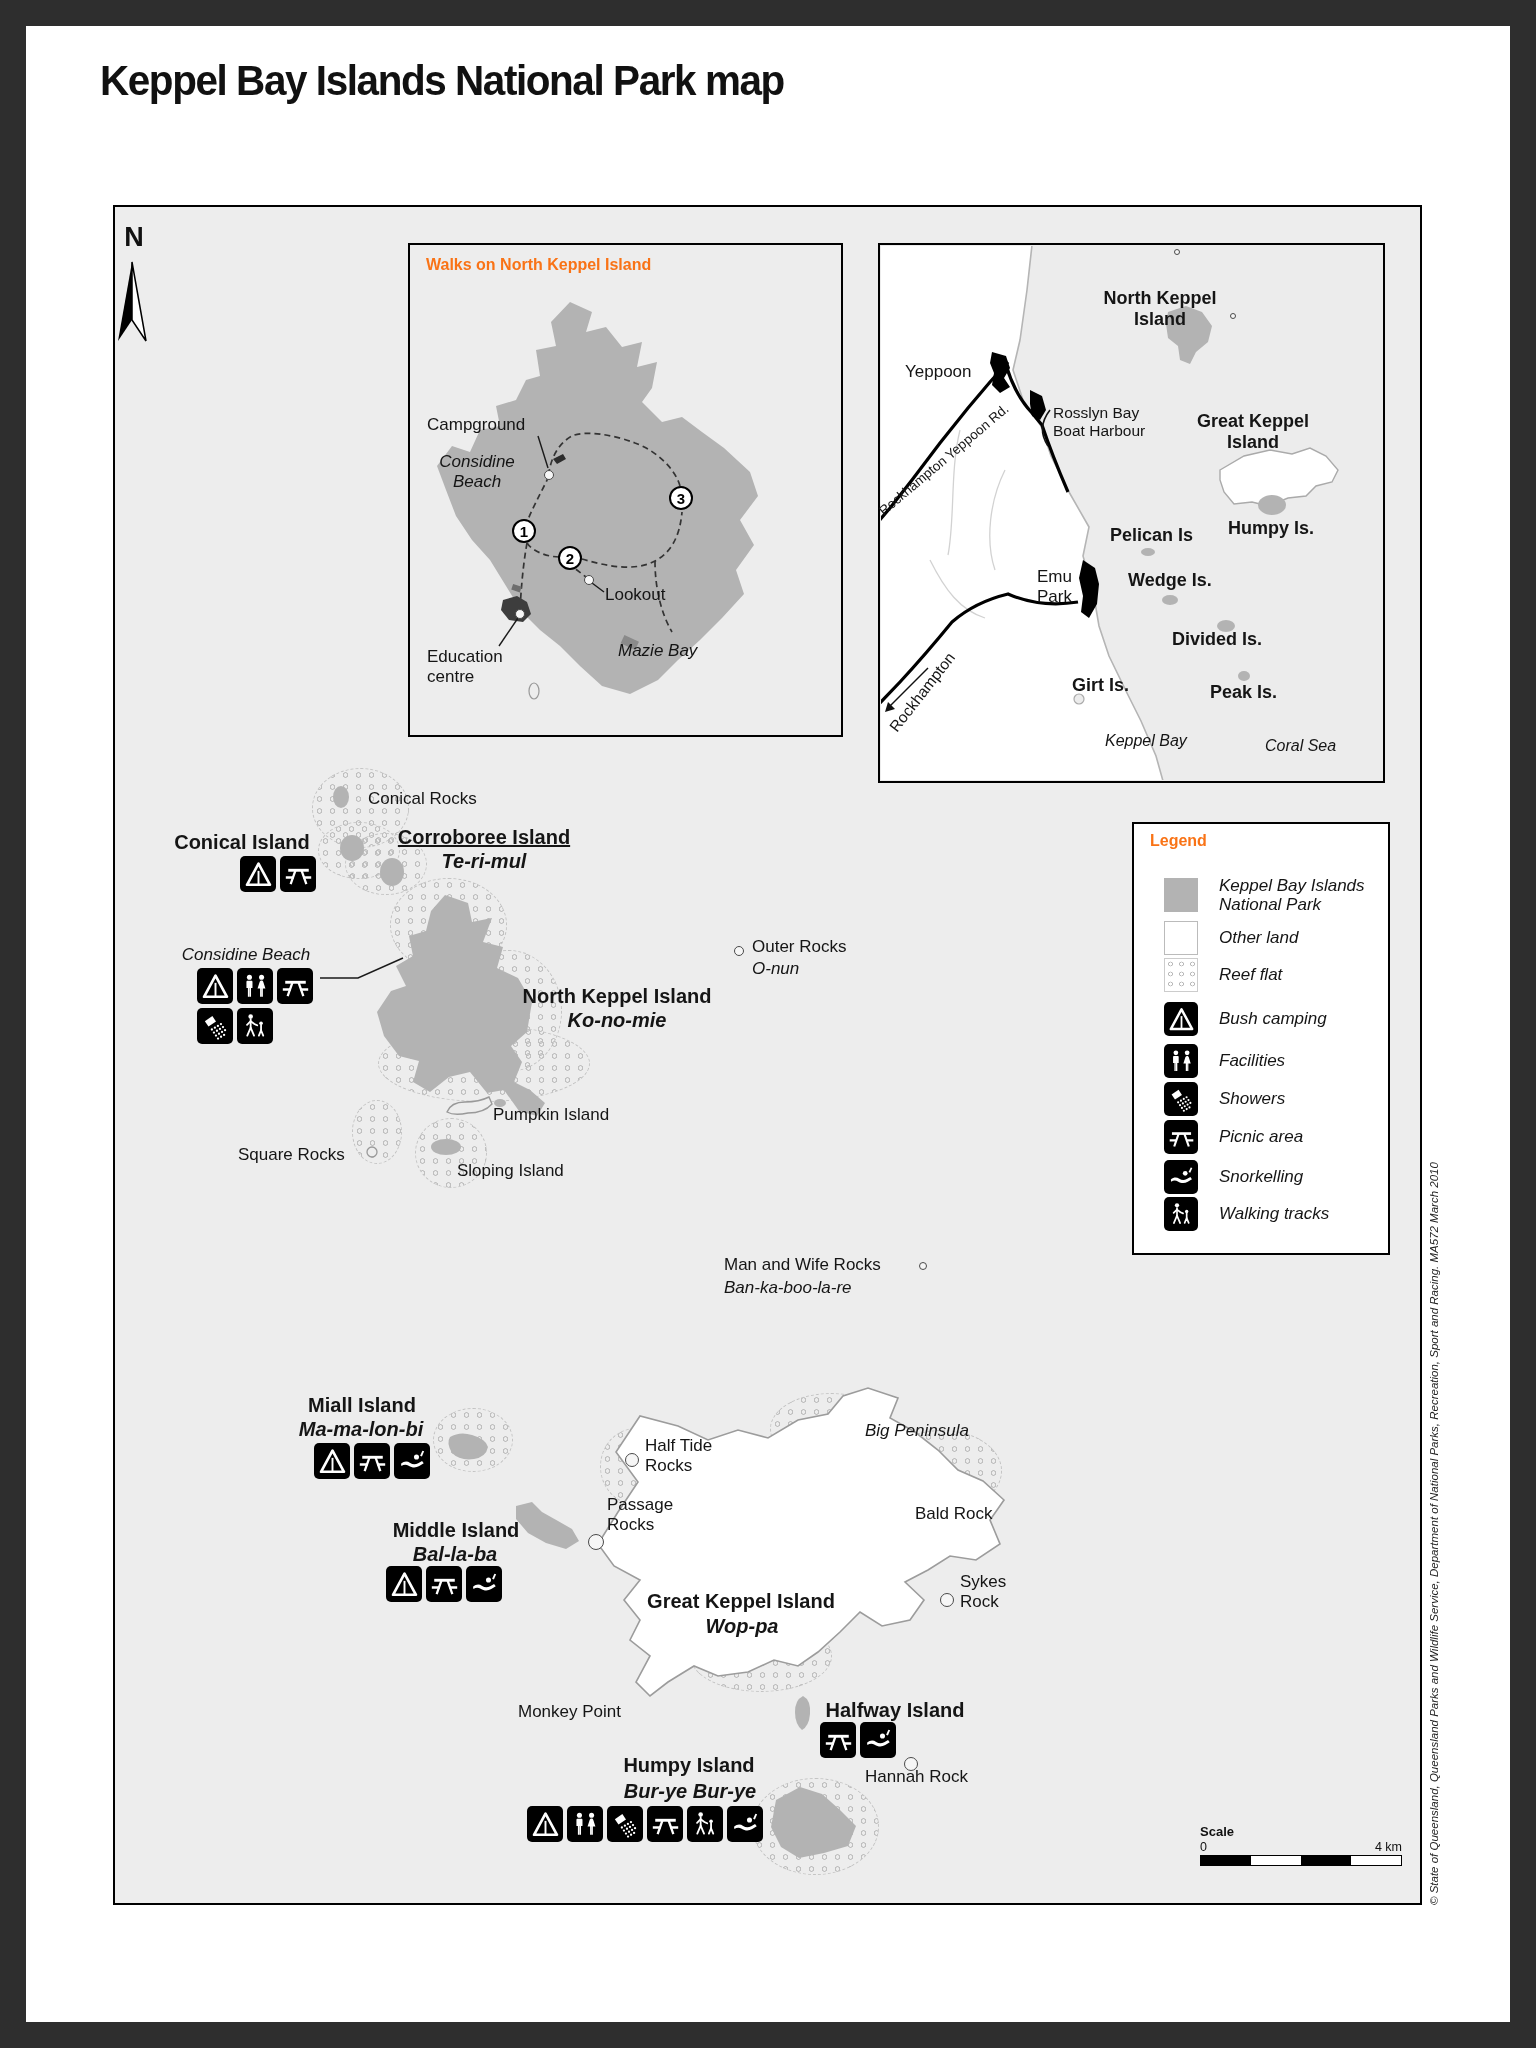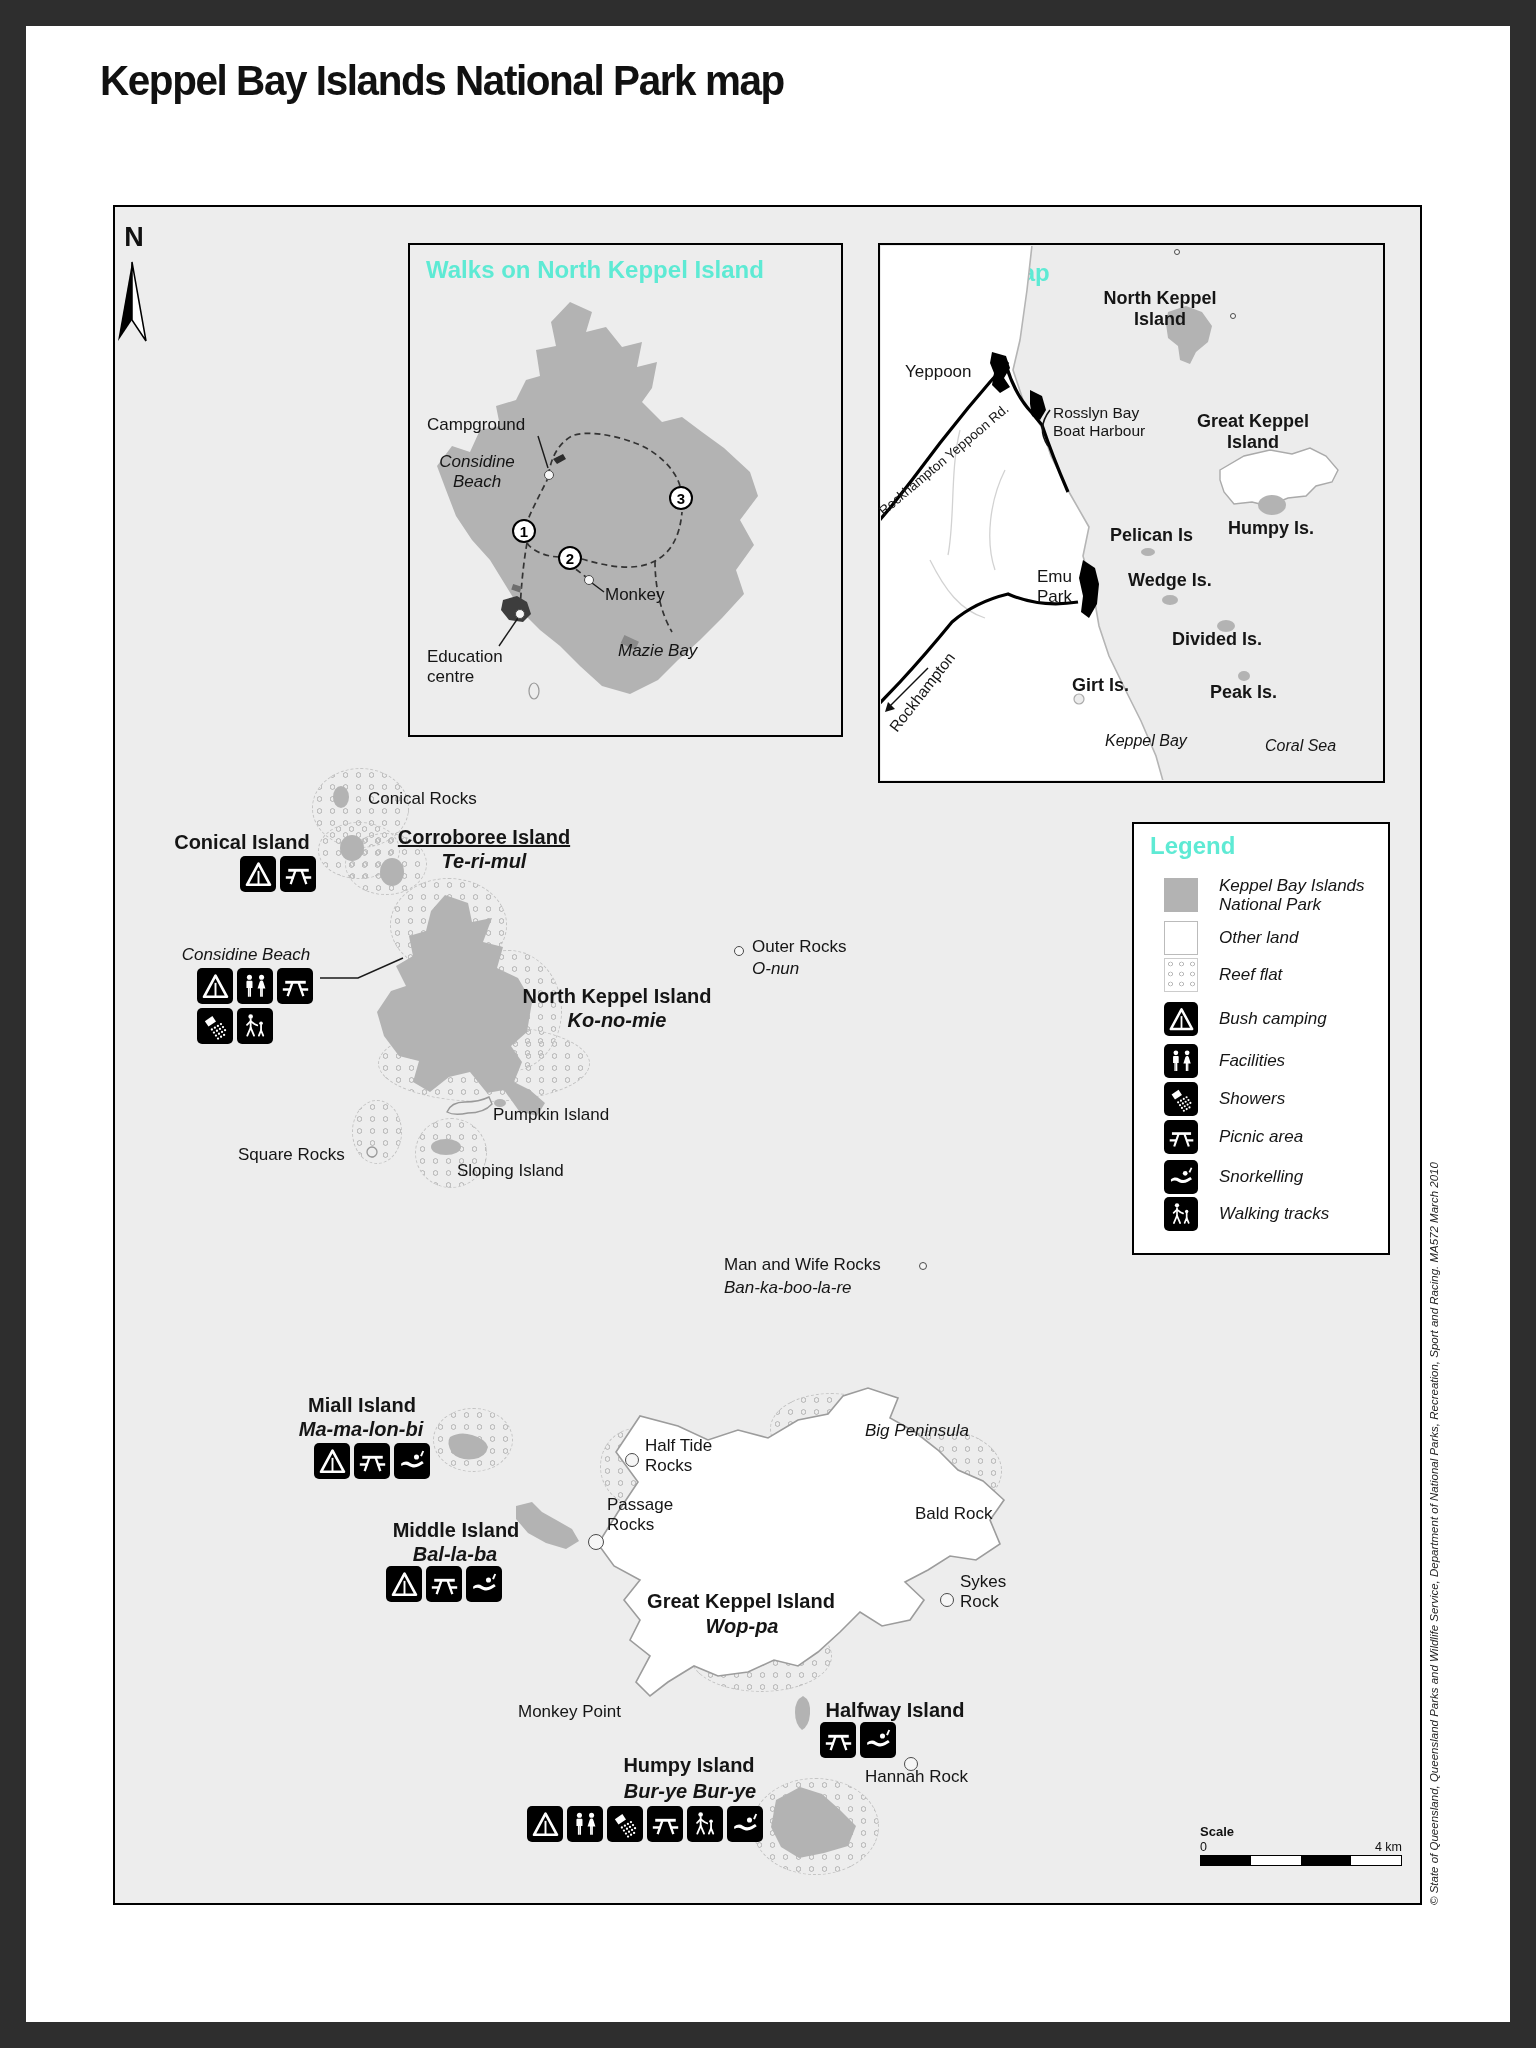--- a/index.html
+++ b/index.html
@@ -6,21 +6,21 @@
   body{background:#2e2e2e;font-family:"Liberation Sans", sans-serif;}
   .screen{position:relative;width:1536px;height:2048px;background:#2e2e2e;overflow:hidden;}
   .page{position:absolute;left:26px;top:26px;width:1484px;height:1996px;background:#ffffff;}
   .abs{position:absolute;}
   .page-title{position:absolute;left:100px;top:56px;font-size:43px;font-weight:bold;letter-spacing:-1.5px;color:#111;transform:scaleX(.94);transform-origin:0 0;white-space:nowrap;}
   .map-box{position:absolute;left:113px;top:205px;width:1309px;height:1700px;background:#ededed;border:2.5px solid #000;box-sizing:border-box;}
   .inset{position:absolute;border:2.5px solid #000;box-sizing:border-box;}
   .walks-box{left:408px;top:243px;width:435px;height:494px;background:#ededed;}
   .loc-box{left:878px;top:243px;width:507px;height:540px;background:#ececec;}
   .legend-box{left:1132px;top:822px;width:258px;height:433px;background:#ffffff;}
-  .inset-title{font-size:24px;font-weight:bold;color:#5eead4;white-space:nowrap;}
+  .inset-title{font-size:16px;font-weight:bold;color:#f97316;white-space:nowrap;}
   .maplabel{position:absolute;color:#151515;white-space:pre-line;line-height:1.16;z-index:40;}
   .ctr{transform:translateX(-50%);text-align:center;}
   .l-r16{font-size:17px;}
   .l-i16{font-size:17px;font-style:italic;}
   .l-b19{font-size:20px;font-weight:bold;}
   .l-bi19{font-size:20px;font-weight:bold;font-style:italic;}
   .l-b17{font-size:18px;font-weight:bold;}
   .l-r15{font-size:15.5px;}
   .l-i15{font-size:16px;font-style:italic;}
   .l-r13{font-size:13.5px;}
@@ -218,21 +218,21 @@
       <div class="maplabel l-r16" style="left: 960px; top: 1572px;">Sykes
 Rock</div>
       <div class="maplabel l-r16" style="left: 518px; top: 1702px;">Monkey Point</div>
       <div class="maplabel l-b19 ctr" style="left: 895px; top: 1699px;">Halfway Island</div>
       <div class="maplabel l-r16" style="left: 865px; top: 1767px;">Hannah Rock</div>
       <div class="maplabel l-b19 ctr" style="left: 689px; top: 1754px;">Humpy Island</div>
       <div class="maplabel l-bi19 ctr" style="left: 690px; top: 1780px;">Bur-ye Bur-ye</div>
       <div class="maplabel l-r16" style="left: 427px; top: 415px;">Campground</div>
       <div class="maplabel l-i16 ctr" style="left: 477px; top: 452px;">Considine
 Beach</div>
-      <div class="maplabel l-r16" style="left: 605px; top: 585px;">Monkey</div>
+      <div class="maplabel l-r16" style="left: 605px; top: 585px;">Lookout</div>
       <div class="maplabel l-r16" style="left: 427px; top: 647px;">Education
 centre</div>
       <div class="maplabel l-i16" style="left: 618px; top: 641px;">Mazie Bay</div>
       <div class="maplabel l-r16" style="left: 905px; top: 362px;">Yeppoon</div>
       <div class="maplabel l-r15" style="left: 1053px; top: 404px;">Rosslyn Bay
 Boat Harbour</div>
       <div class="maplabel l-b17 ctr" style="left: 1160px; top: 288px;">North Keppel
 Island</div>
       <div class="maplabel l-b17 ctr" style="left: 1253px; top: 411px;">Great Keppel
 Island</div>

